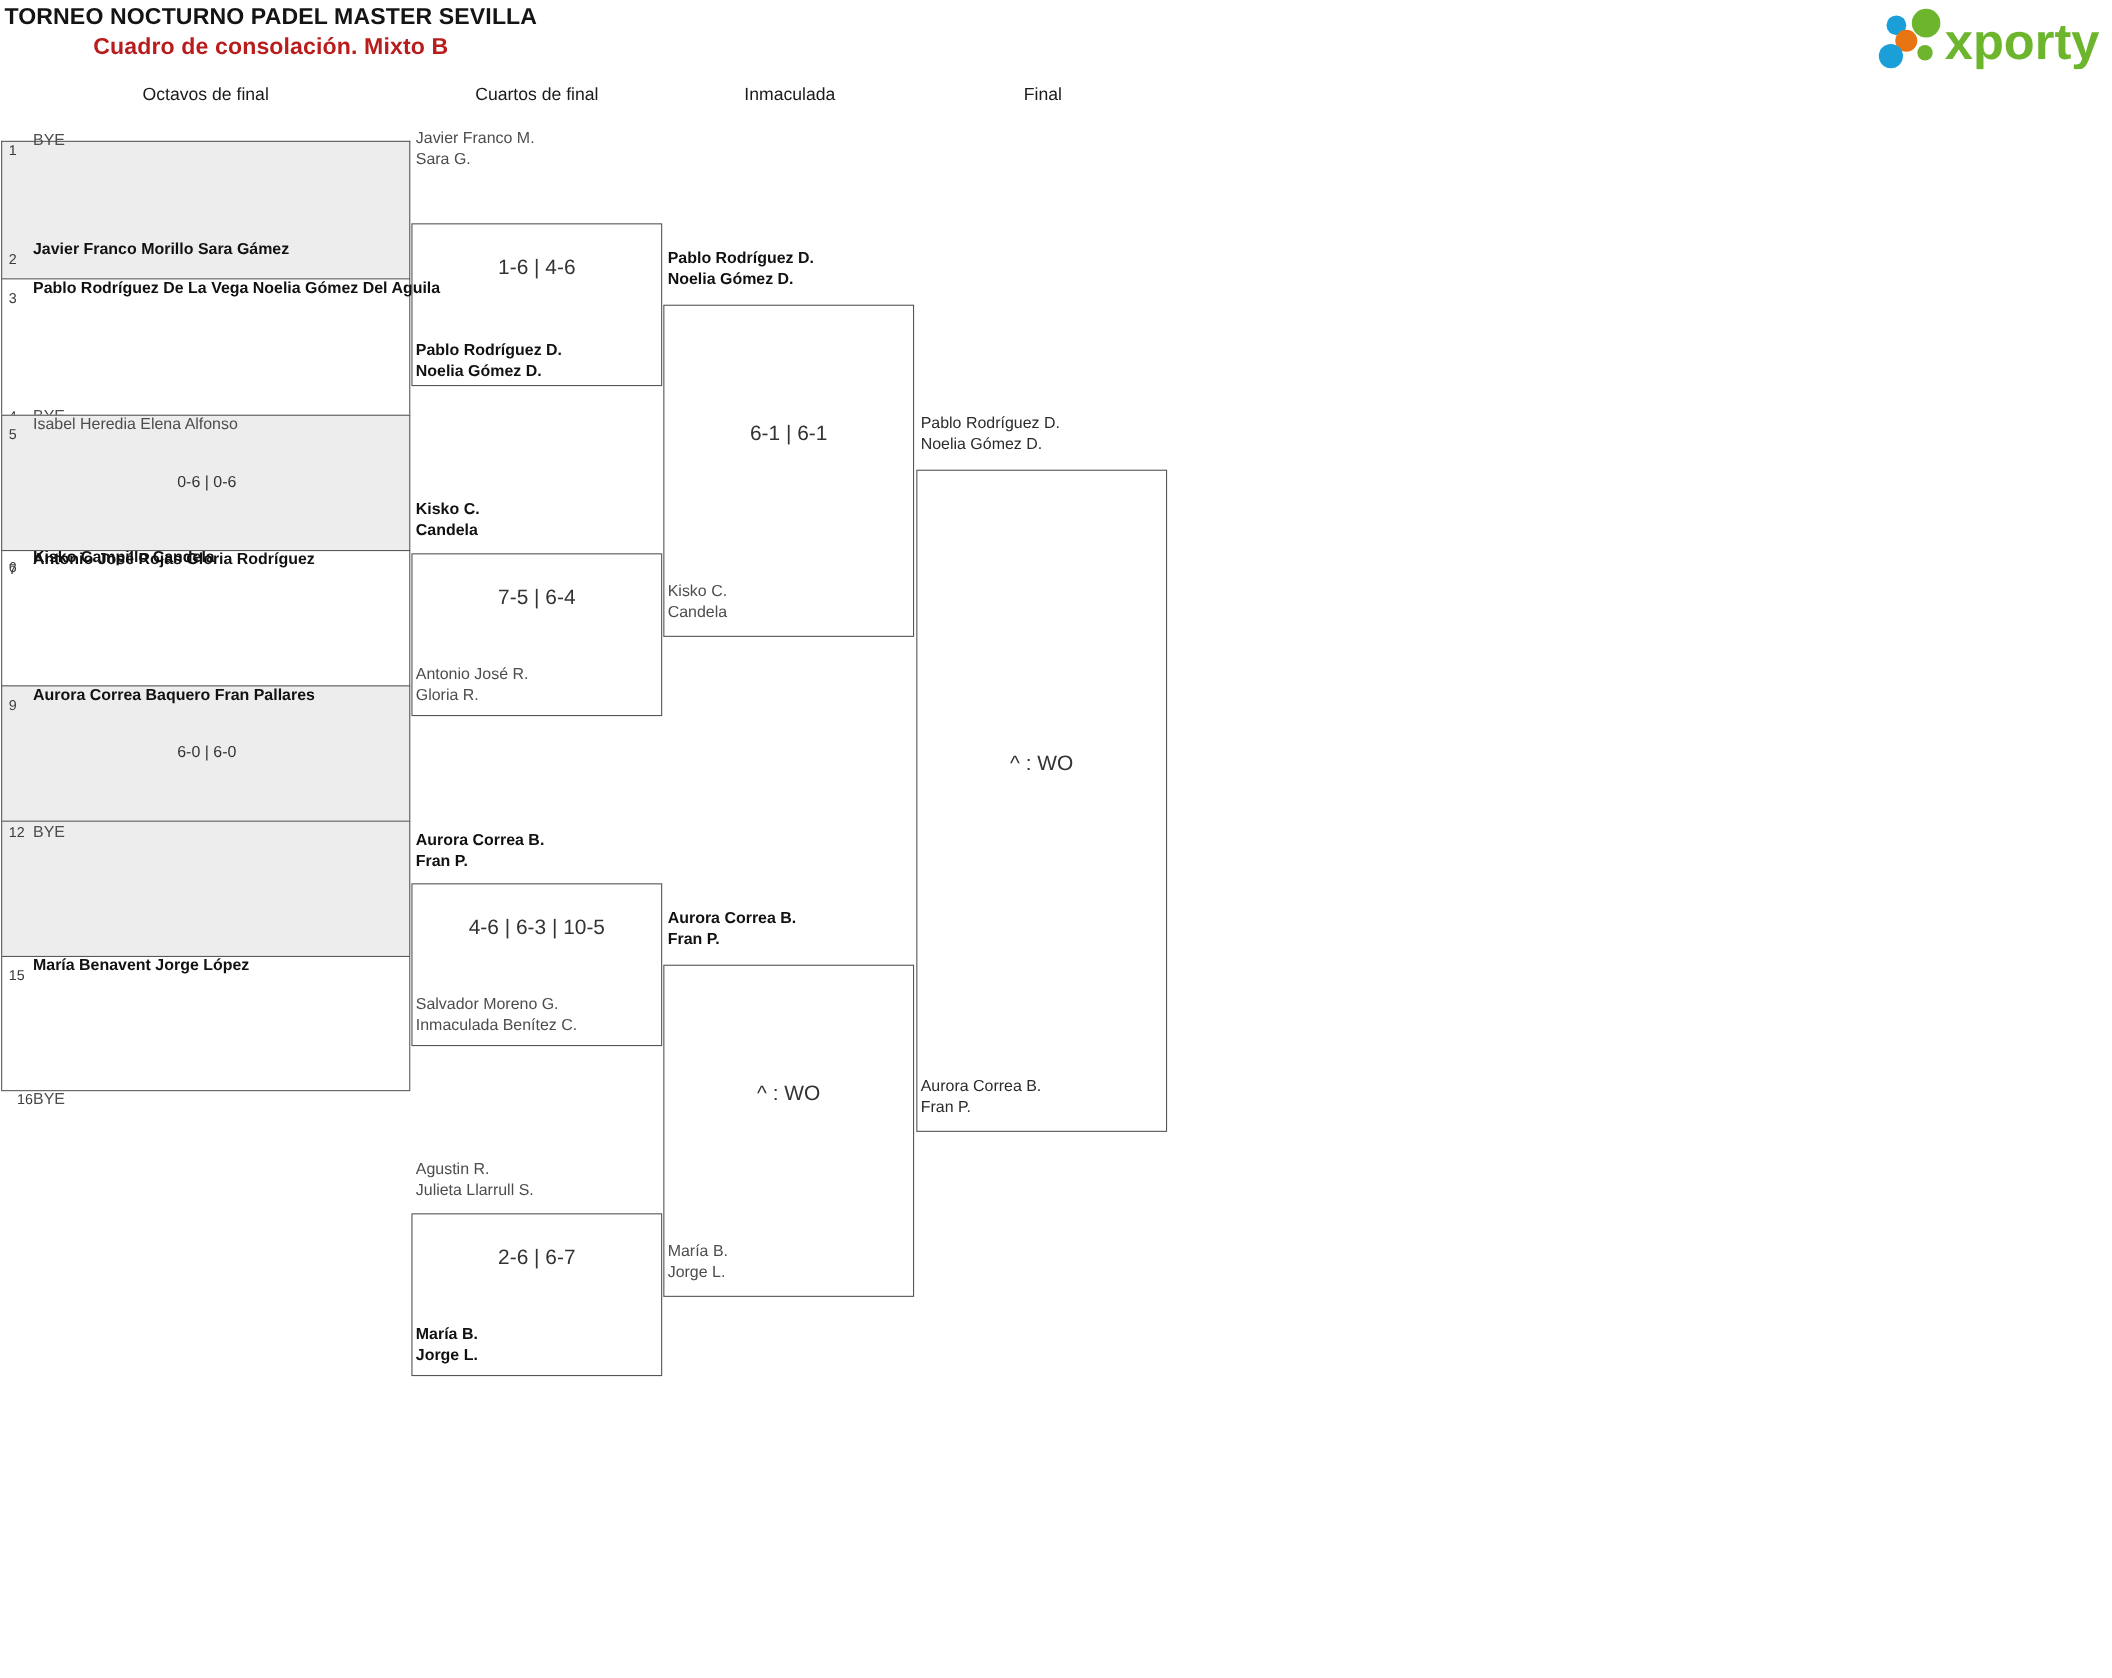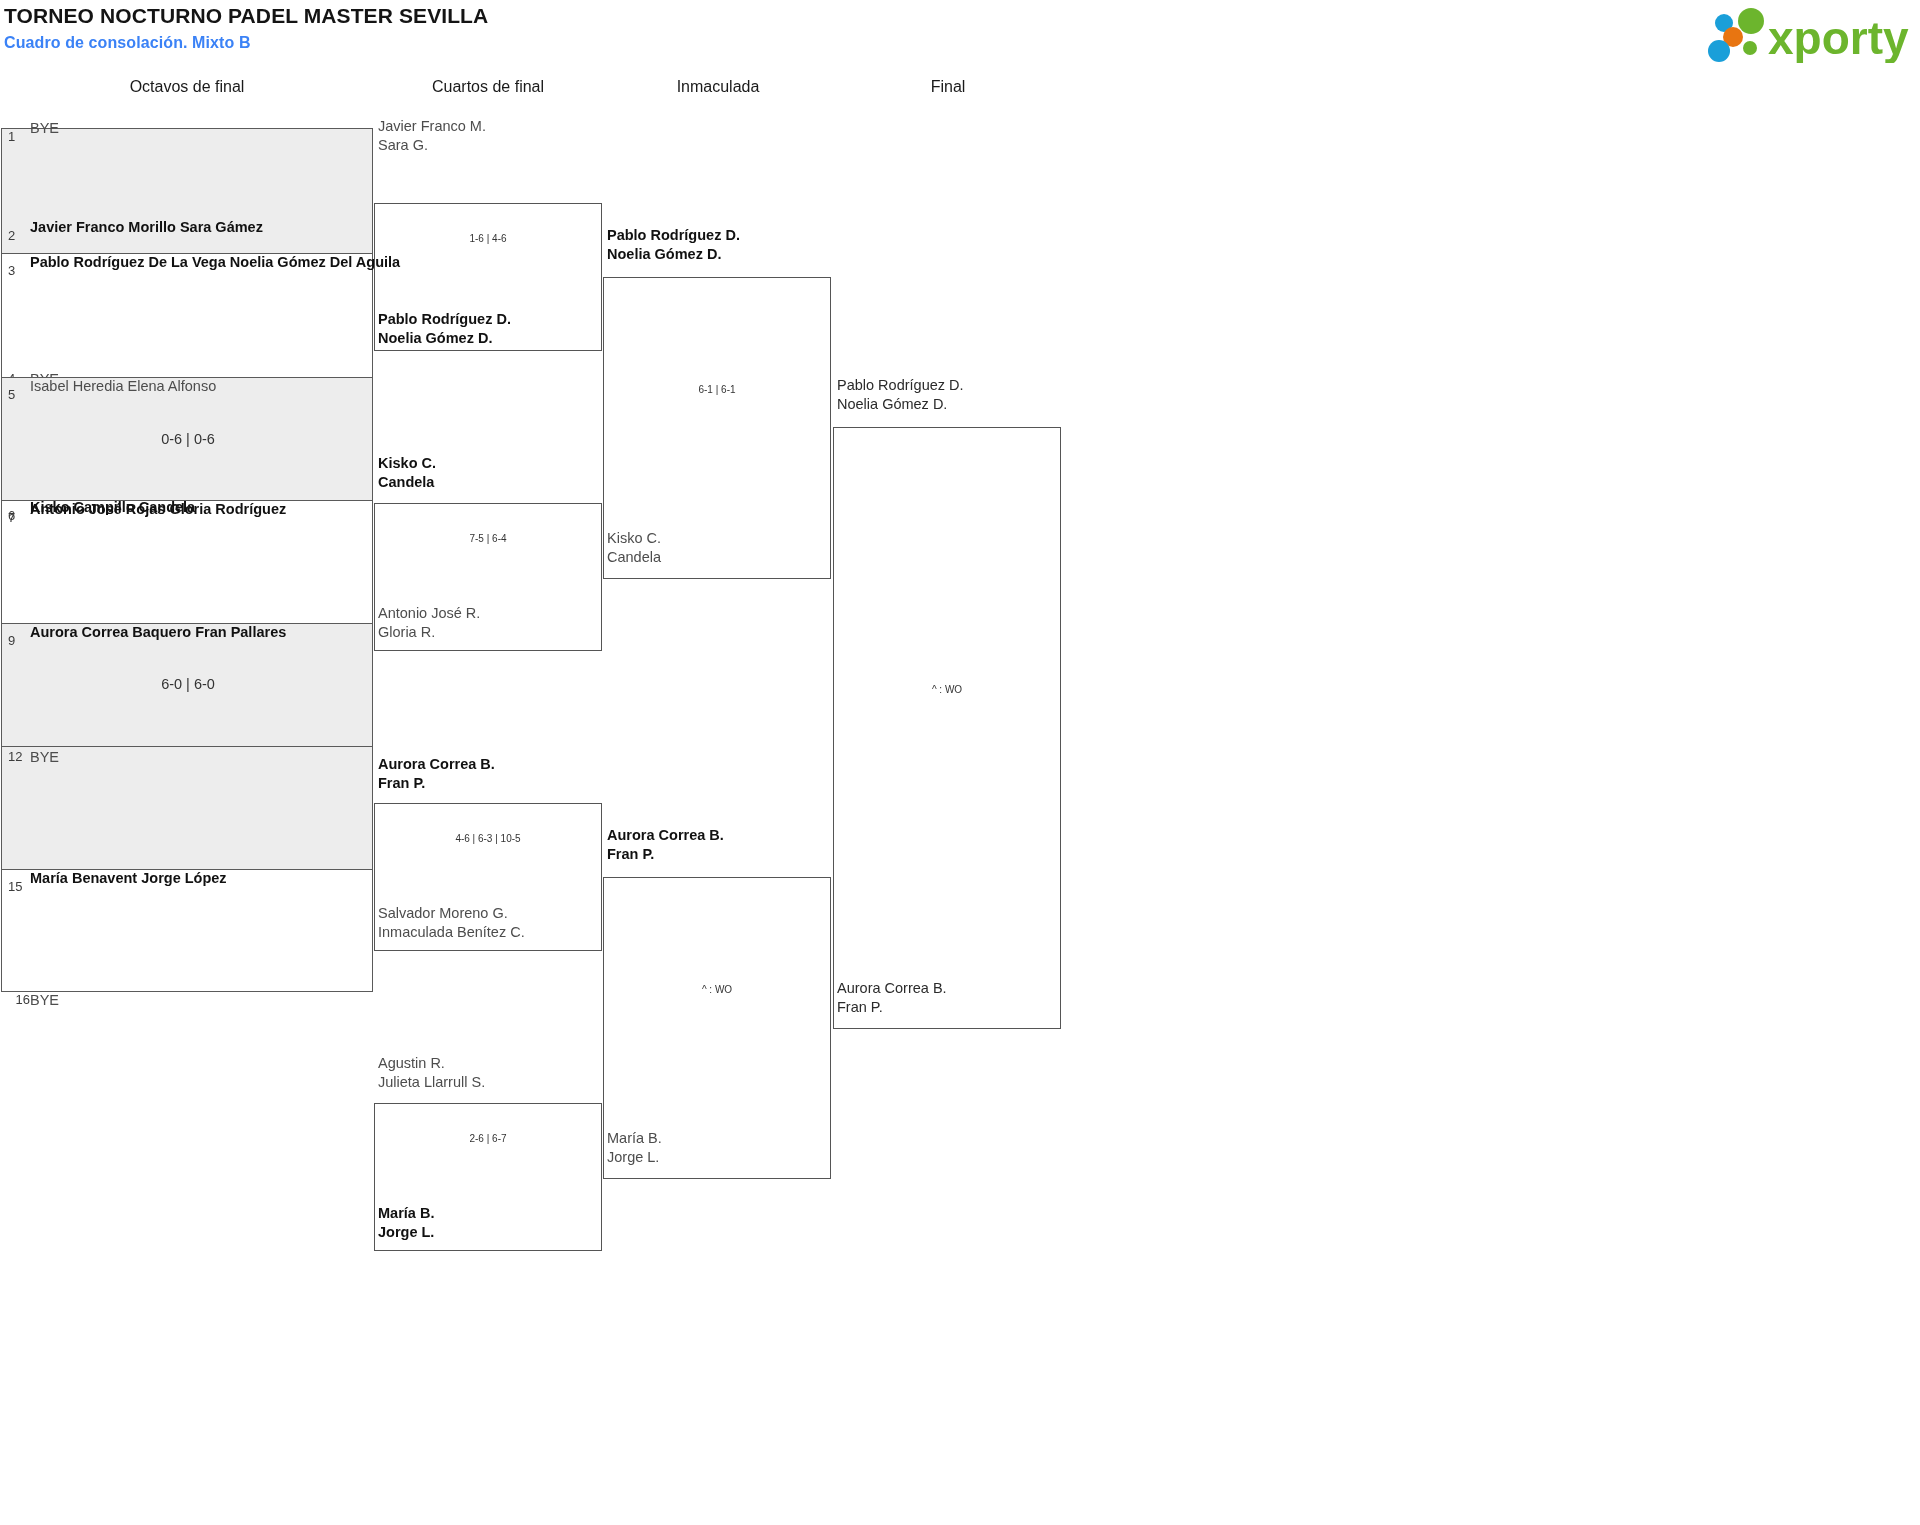--- a/index.html
+++ b/index.html
@@ -14,22 +14,22 @@
 
   #root { position: relative; width: 1920px; height: 1525px; }
 
   
   .title-block { position: absolute; left: 4px; top: 2px; }
   .title-line1 {
     font-size: 21px; font-weight: bold; letter-spacing: .1px;
     color: #141414; line-height: 27px; white-space: nowrap;
   }
   .title-line2 {
-    font-size: 16px; font-weight: bold; letter-spacing: .1px;
-    color: #3b82f6; line-height: 27px; white-space: nowrap;
+    font-size: 21px; font-weight: bold; letter-spacing: .1px;
+    color: #b91c1c; line-height: 27px; white-space: nowrap; text-align: center;
   }
 
   .logo { position: absolute; right: 8px; top: 4px; display: flex; align-items: center; height: 62px; }
   .logo svg { display: block; }
 
   
   .round-head {
     position: absolute; font-size: 16px; color: #1a1a1a;
     text-align: center; white-space: nowrap; top: 78px;
   }
@@ -59,21 +59,21 @@
     font-weight: normal; white-space: nowrap;
   }
   .pair-score {
     position: absolute; width: 372px; text-align: center;
     font-size: 14.5px; color: #333333; white-space: nowrap;
   }
 
   
   .bbox { position: absolute; border: 1px solid #555555; }
   .bscore {
-    position: absolute; text-align: center; font-size: 10px;
+    position: absolute; text-align: center; font-size: 19px;
     color: #333333; white-space: nowrap;
   }
   .team {
     position: absolute; font-size: 14.5px; line-height: 19px; white-space: nowrap;
   }
   .team.win { font-weight: bold; color: #111111; }
   .team.lose { font-weight: normal; color: #4d4d4d; }
   .team.plain { font-weight: normal; color: #2b2b2b; }
   .team .l2 { display: block; }
 </style>

